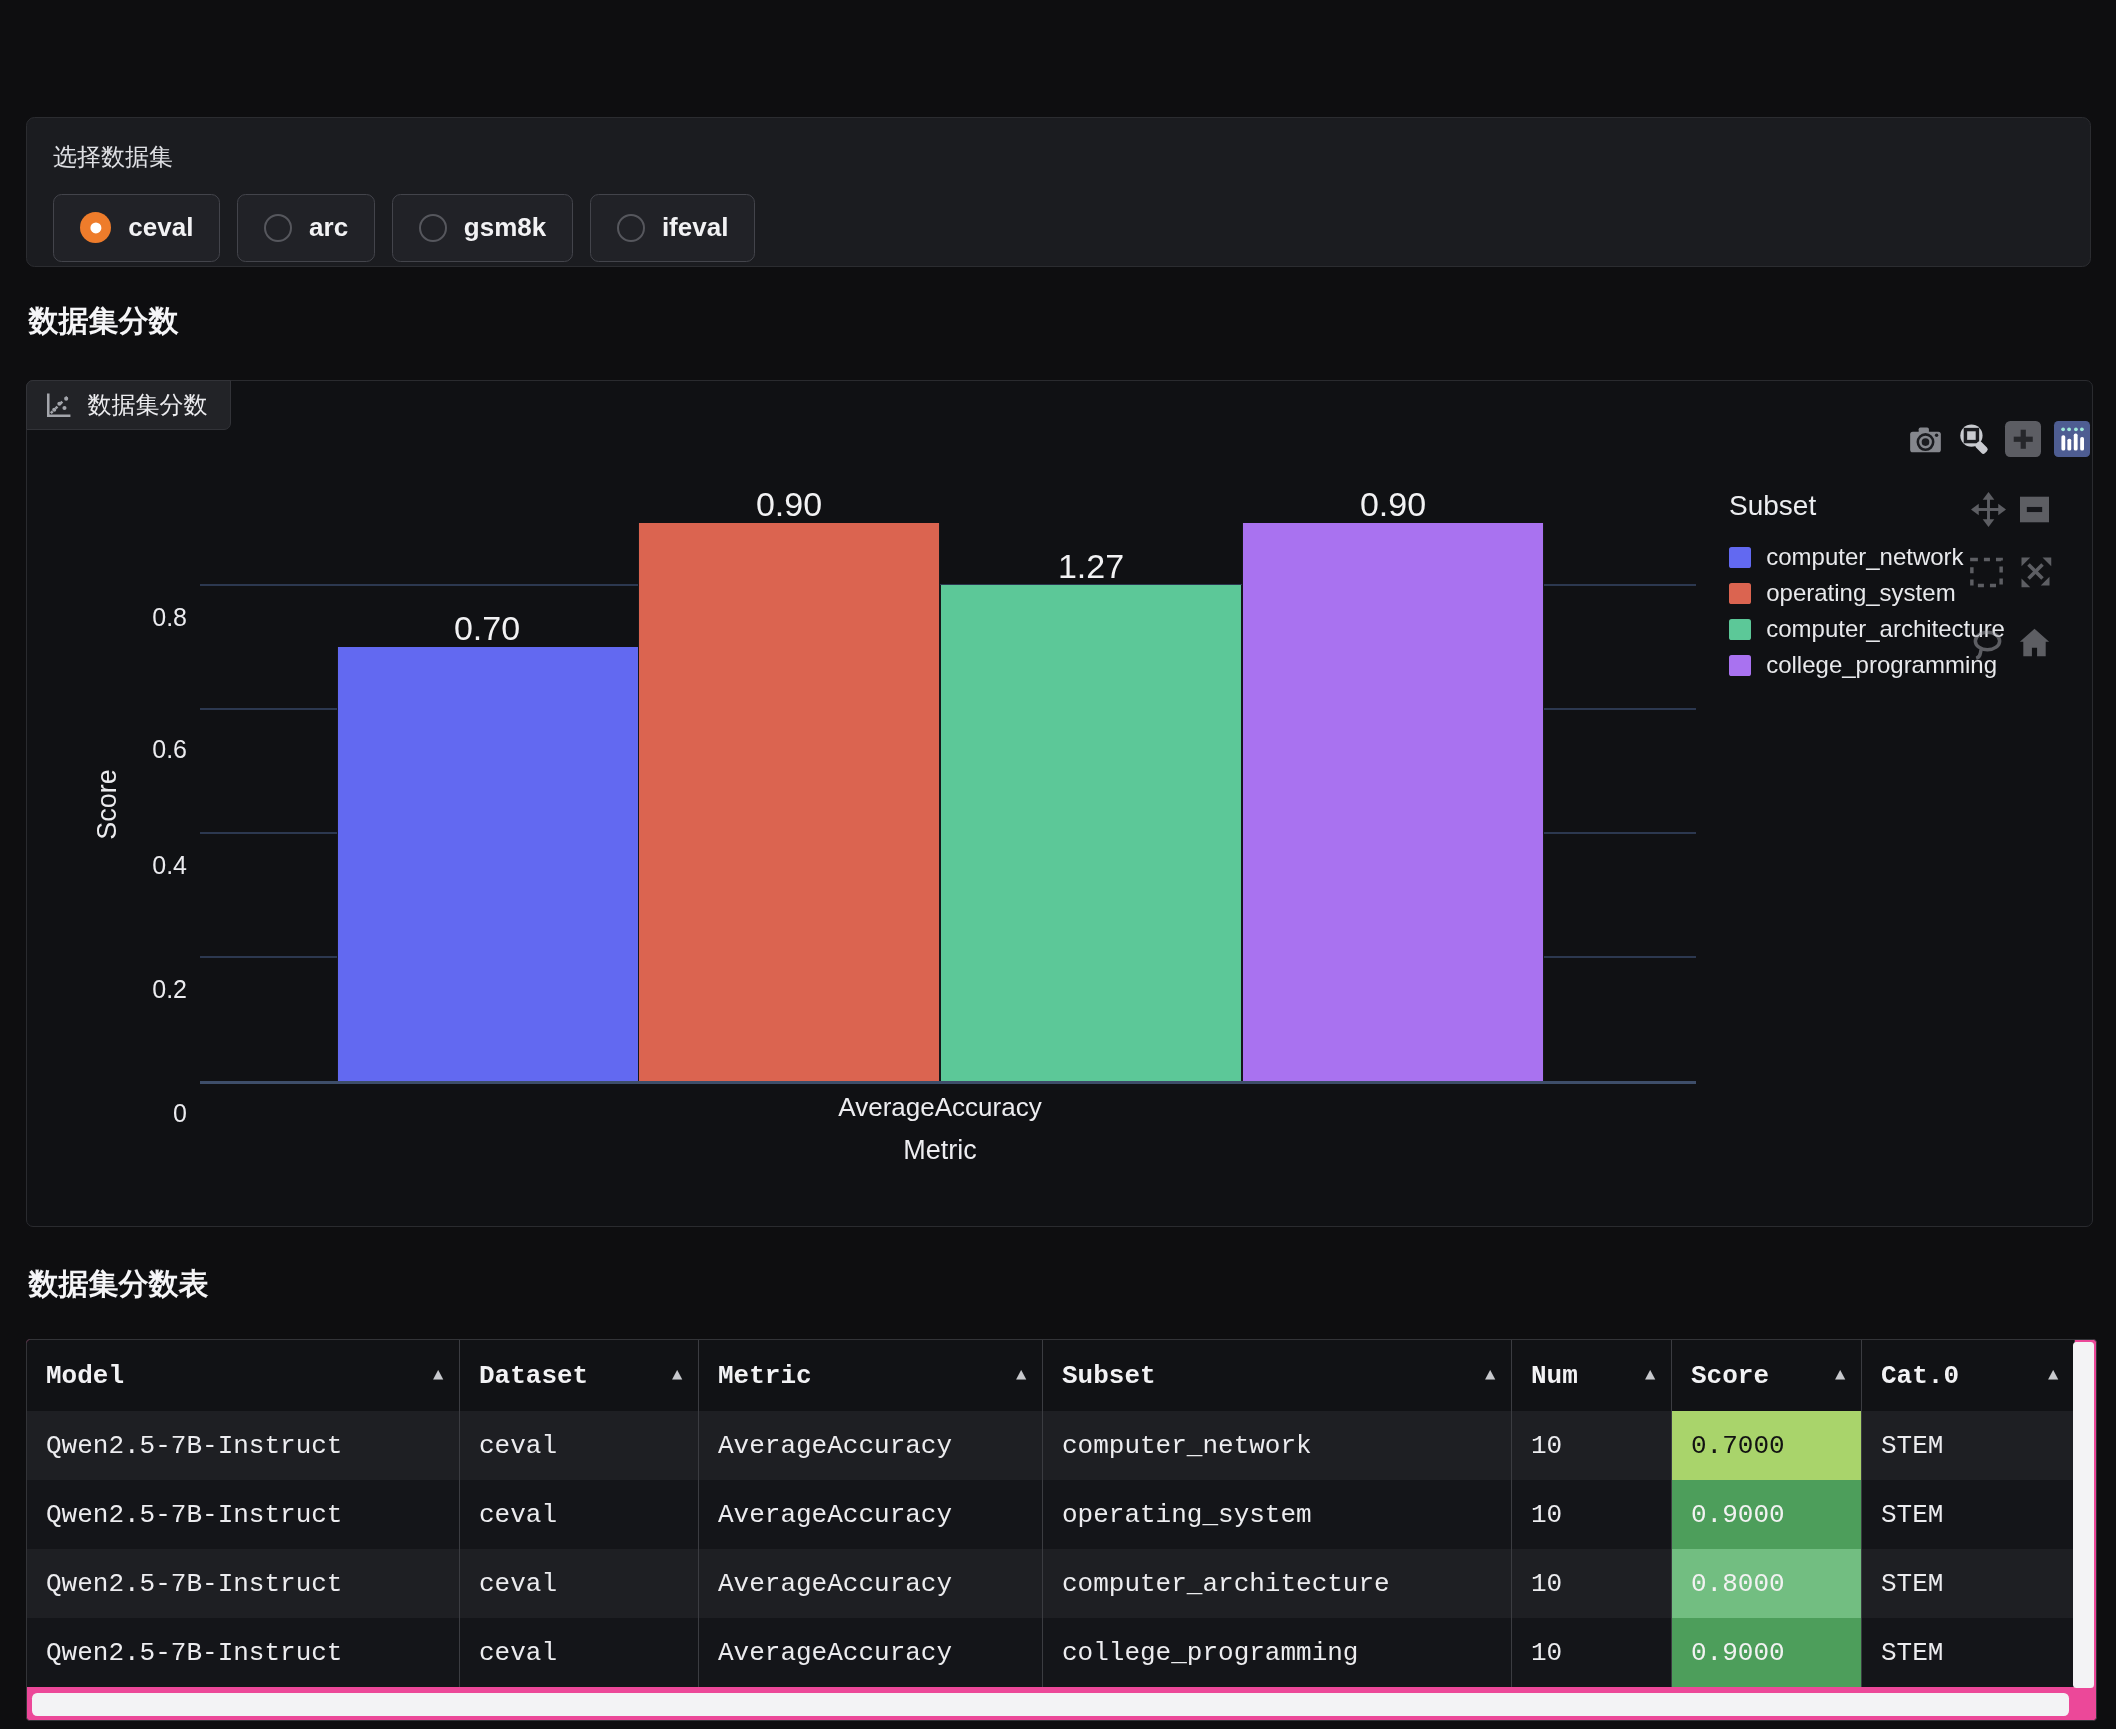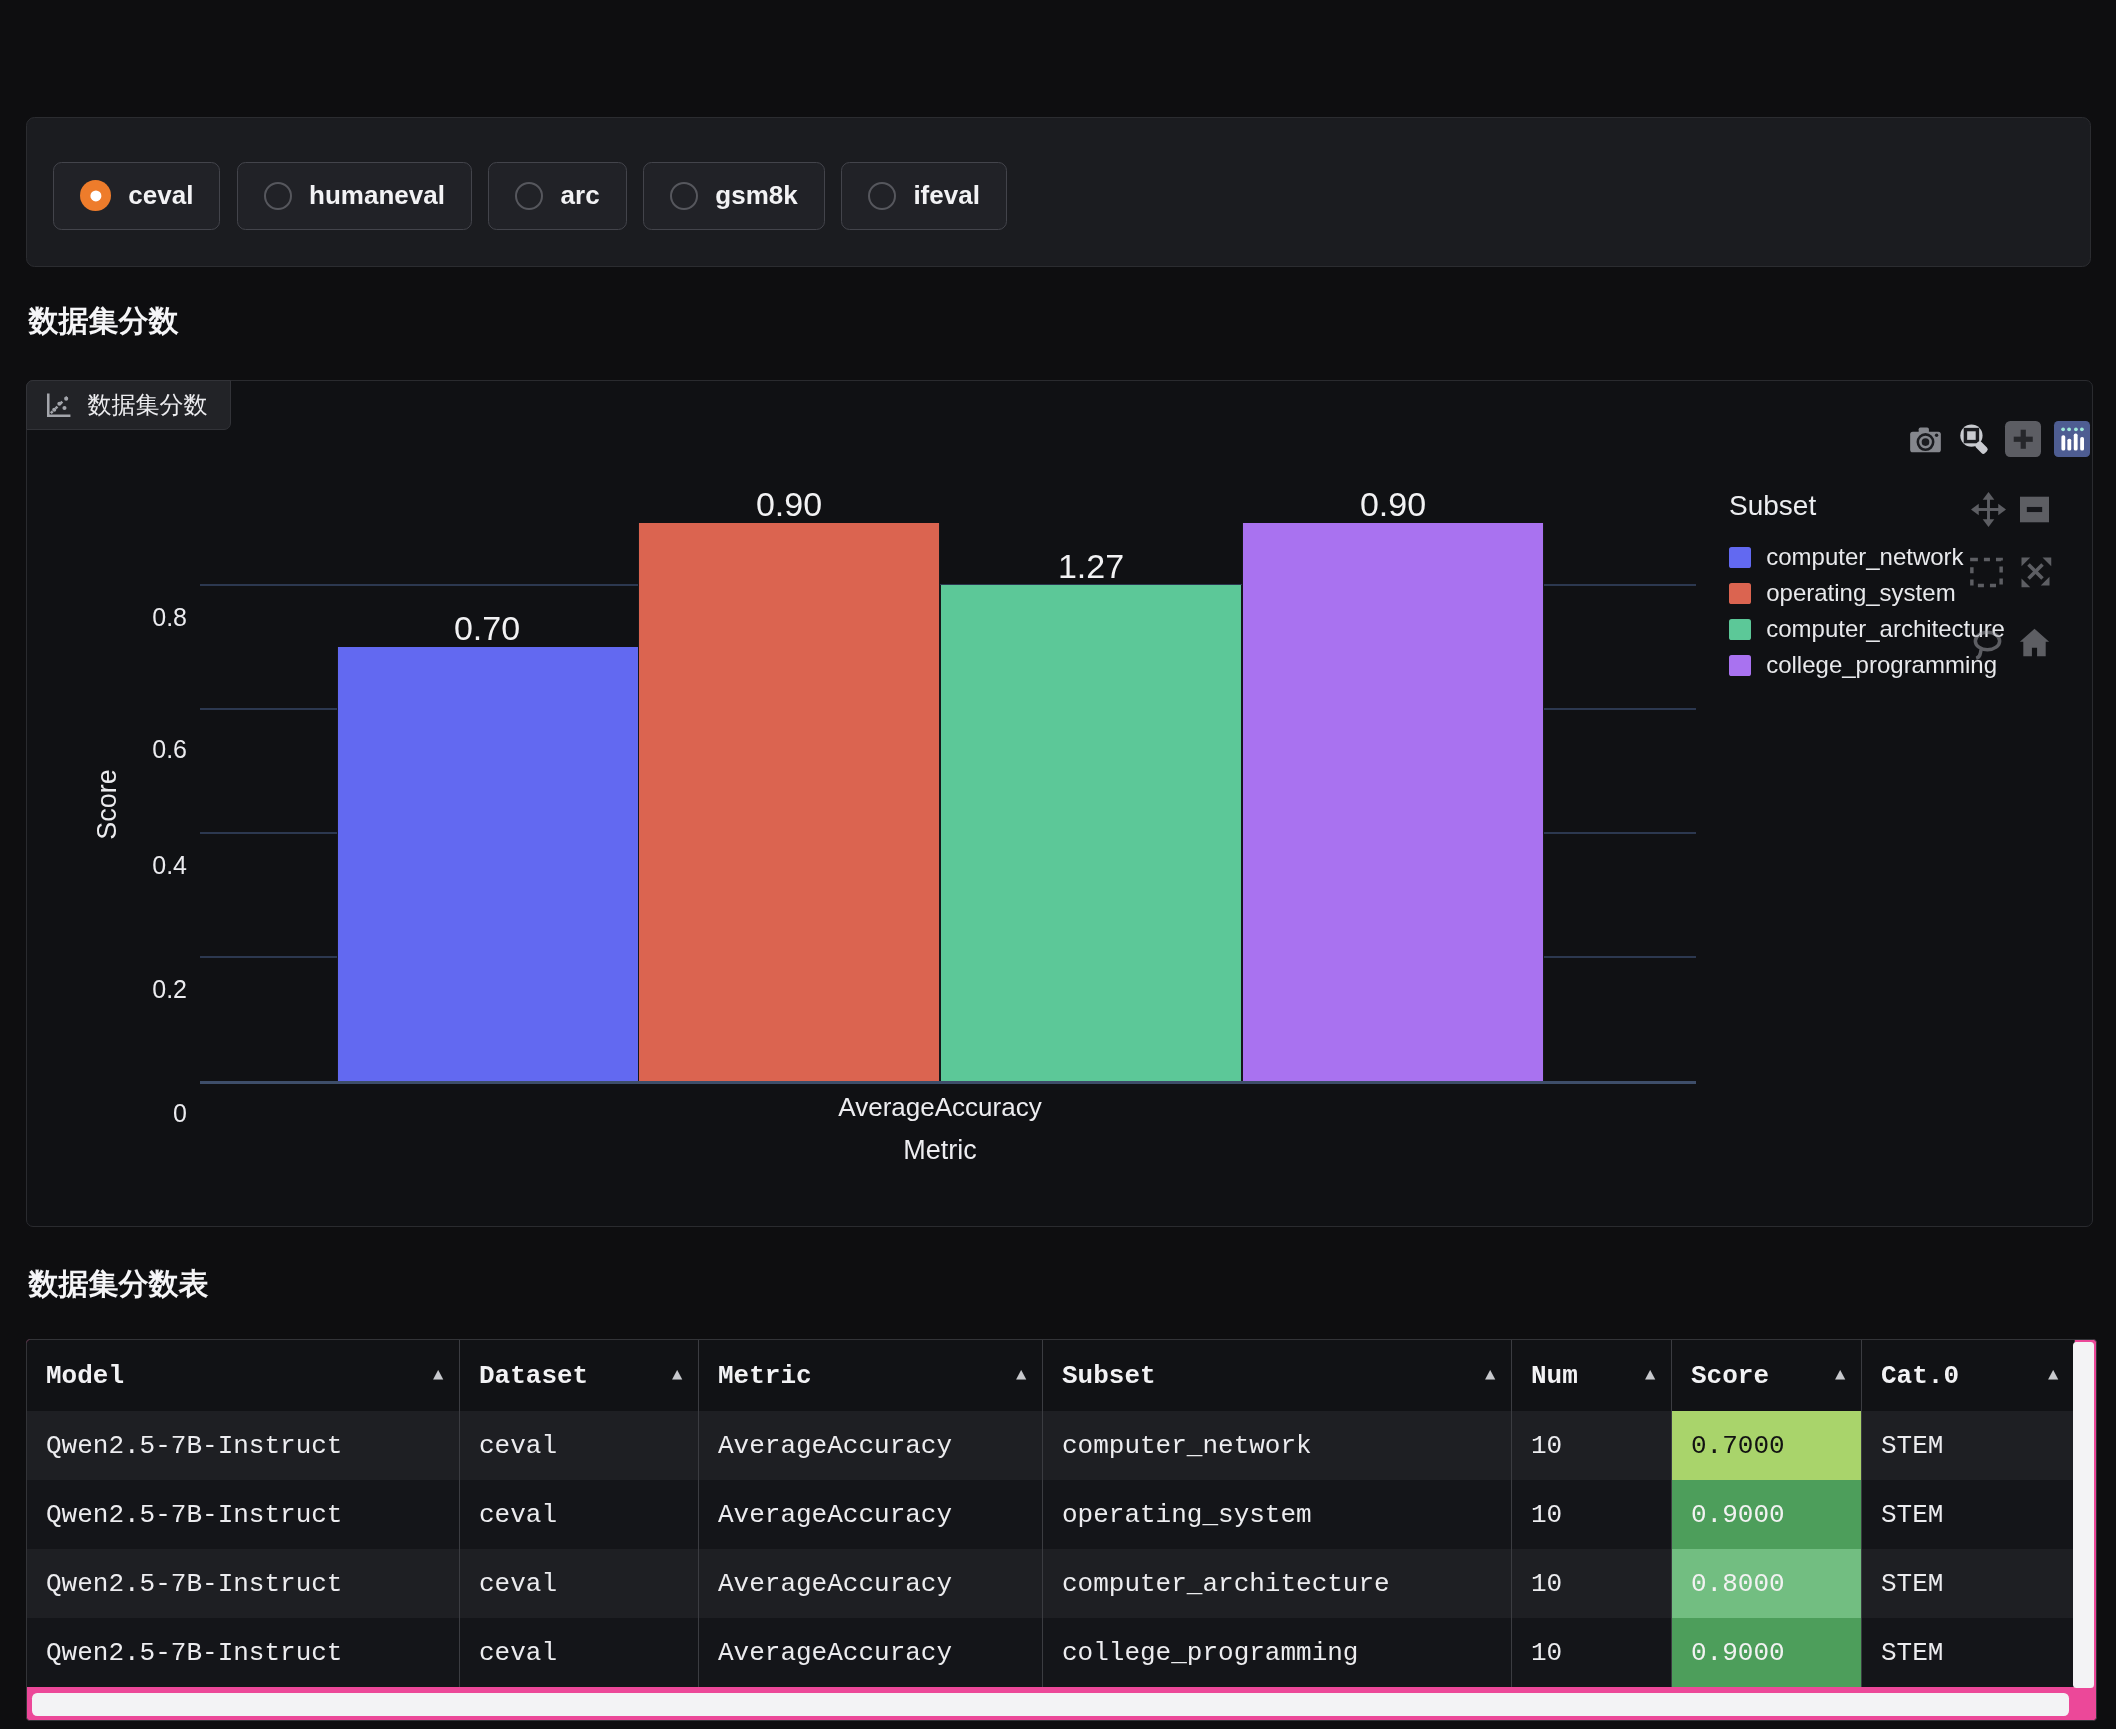--- a/index.html
+++ b/index.html
@@ -79,28 +79,25 @@
 
   svg{display:block;}
 </style>
 </head>
 <body>
 
 <div class="page">
 
 
   <section class="selector-panel">
+    <div class="selector-label">选择数据集</div>
     <div class="radio-row" id="radio-row">
         <label class="radio-btn">
           <span class="radio-circle on"></span>
           <span class="radio-label">ceval</span>
-        </label>
-        <label class="radio-btn">
-          <span class="radio-circle"></span>
-          <span class="radio-label">humaneval</span>
         </label>
         <label class="radio-btn">
           <span class="radio-circle"></span>
           <span class="radio-label">arc</span>
         </label>
         <label class="radio-btn">
           <span class="radio-circle"></span>
           <span class="radio-label">gsm8k</span>
         </label>
         <label class="radio-btn">

